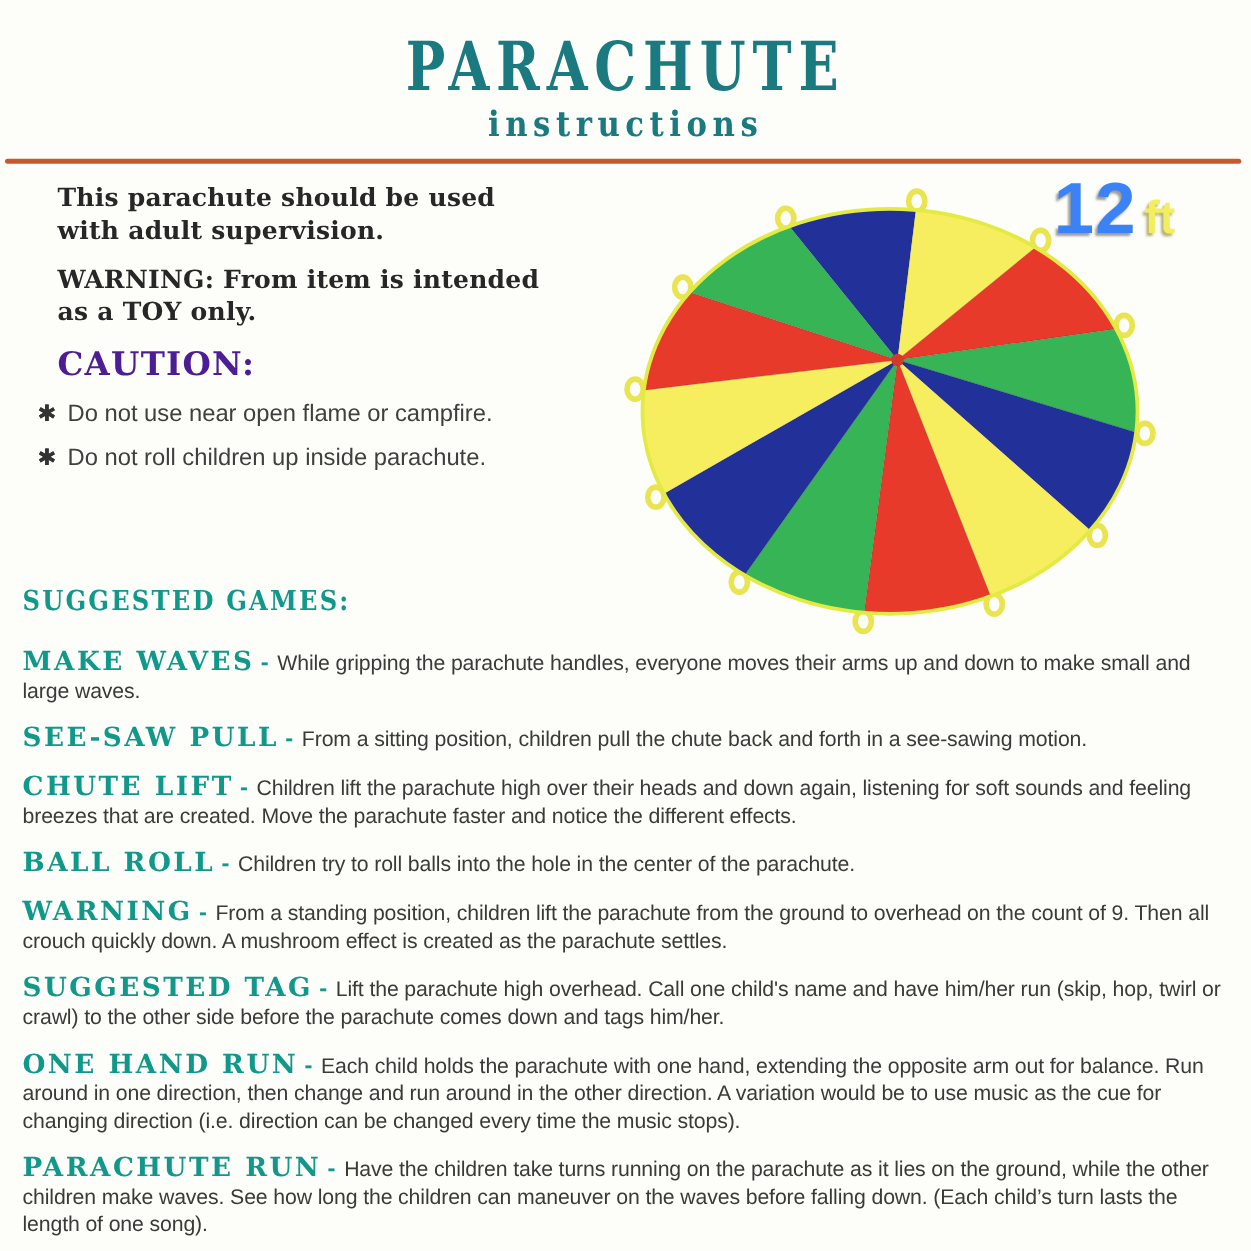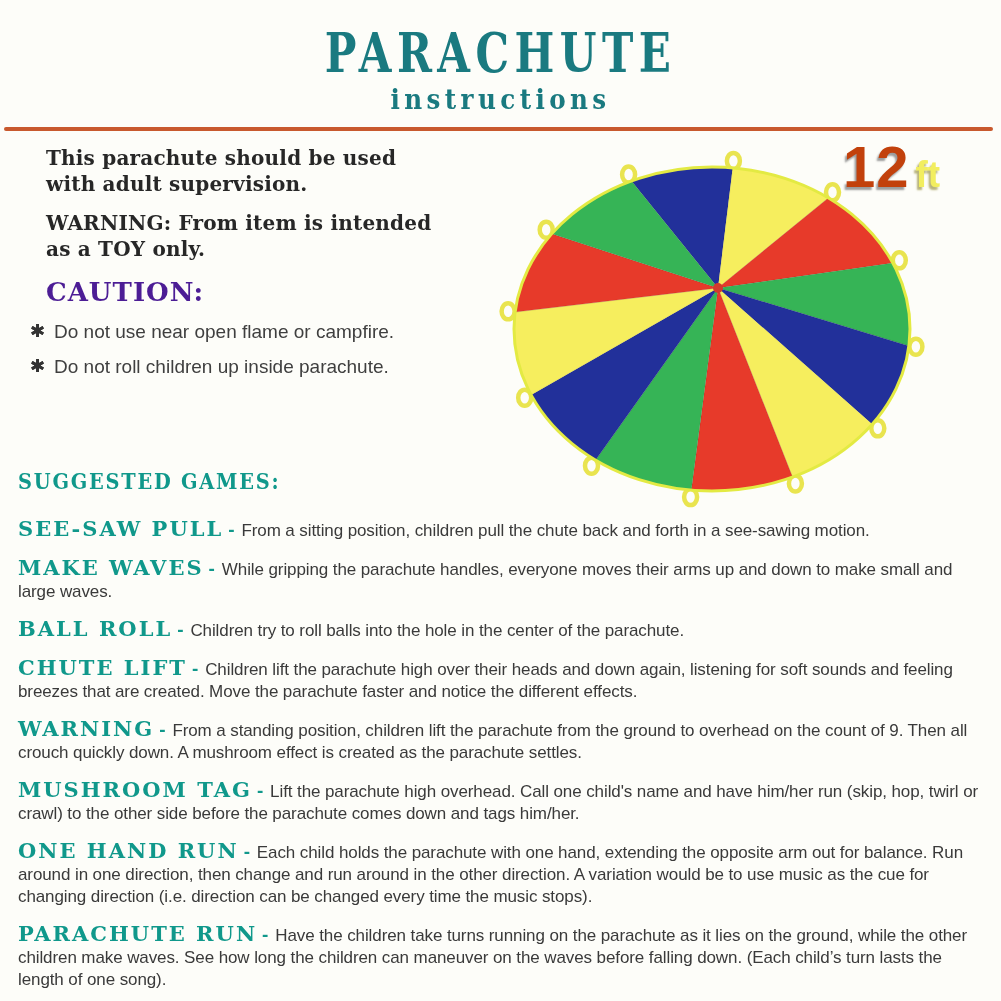--- a/index.html
+++ b/index.html
@@ -72,21 +72,21 @@
     position:absolute;left:0;top:0;
     font-size:18px;color:#333;line-height:25px;
   }
   
   .chute-wrap{position:absolute;left:495px;top:150px;width:445px;height:365px;}
   .size-label{
     position:absolute;left:843px;top:138px;
     font-weight:bold;white-space:nowrap;line-height:1;
   }
   .size-value{
-    font-size:58px;color:#c2410c;
+    font-size:58px;color:#3b82f6;
     text-shadow:-2px 3px 2px #9c9c9c;
     letter-spacing:1px;
   }
   .size-unit{
     font-size:37px;color:#f2ee5f;
     text-shadow:-2px 3px 2px #b7b37a;
     margin-left:6px;
   }
   
   .games{position:absolute;left:18px;top:470px;width:968px;}
@@ -185,36 +185,36 @@
       </svg>
   </div>
   <div class="size-label">
     <span class="size-value">12</span><span class="size-unit">ft</span>
   </div>
 
   <div class="games">
     <div class="games-heading">SUGGESTED GAMES:</div>
 
     <div class="game">
+      <span class="game-name">MAKE WAVES</span><span class="game-sep">-</span><span>While gripping the parachute handles, everyone moves their arms up and down to make small and large waves.</span>
+    </div>
+    <div class="game">
       <span class="game-name">SEE-SAW PULL</span><span class="game-sep">-</span><span>From a sitting position, children pull the chute back and forth in a see-sawing motion.</span>
     </div>
     <div class="game">
-      <span class="game-name">MAKE WAVES</span><span class="game-sep">-</span><span>While gripping the parachute handles, everyone moves their arms up and down to make small and large waves.</span>
+      <span class="game-name">CHUTE LIFT</span><span class="game-sep">-</span><span>Children lift the parachute high over their heads and down again, listening for soft sounds and feeling breezes that are created. Move the parachute faster and notice the different effects.</span>
     </div>
     <div class="game">
       <span class="game-name">BALL ROLL</span><span class="game-sep">-</span><span>Children try to roll balls into the hole in the center of the parachute.</span>
     </div>
     <div class="game">
-      <span class="game-name">CHUTE LIFT</span><span class="game-sep">-</span><span>Children lift the parachute high over their heads and down again, listening for soft sounds and feeling breezes that are created. Move the parachute faster and notice the different effects.</span>
-    </div>
-    <div class="game">
       <span class="game-name">WARNING</span><span class="game-sep">-</span><span>From a standing position, children lift the parachute from the ground to overhead on the count of 9. Then all crouch quickly down. A mushroom effect is created as the parachute settles.</span>
     </div>
     <div class="game">
-      <span class="game-name">MUSHROOM TAG</span><span class="game-sep">-</span><span>Lift the parachute high overhead. Call one child's name and have him/her run (skip, hop, twirl or crawl) to the other side before the parachute comes down and tags him/her.</span>
+      <span class="game-name">SUGGESTED TAG</span><span class="game-sep">-</span><span>Lift the parachute high overhead. Call one child's name and have him/her run (skip, hop, twirl or crawl) to the other side before the parachute comes down and tags him/her.</span>
     </div>
     <div class="game">
       <span class="game-name">ONE HAND RUN</span><span class="game-sep">-</span><span>Each child holds the parachute with one hand, extending the opposite arm out for balance. Run around in one direction, then change and run around in the other direction. A variation would be to use music as the cue for changing direction (i.e. direction can be changed every time the music stops).</span>
     </div>
     <div class="game">
       <span class="game-name">PARACHUTE RUN</span><span class="game-sep">-</span><span>Have the children take turns running on the parachute as it lies on the ground, while the other children make waves. See how long the children can maneuver on the waves before falling down. (Each child’s turn lasts the length of one song).</span>
     </div>
   </div>
 
 </div>

